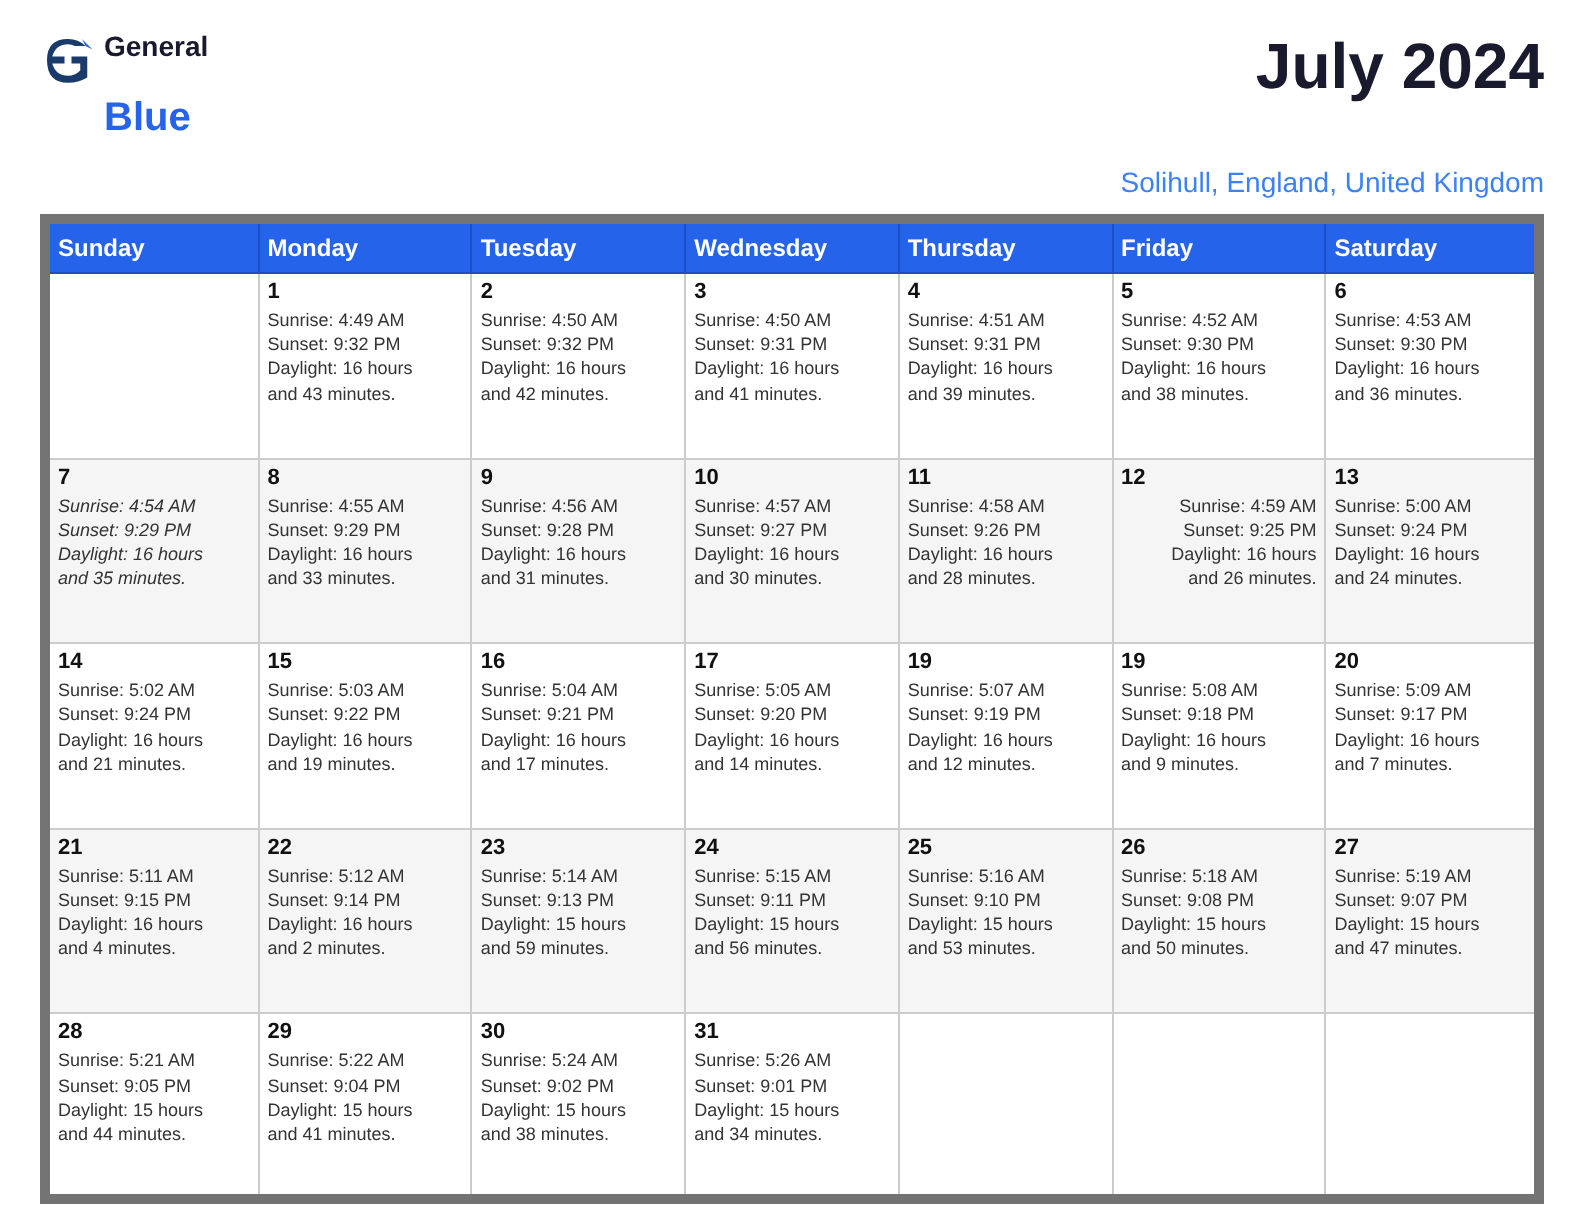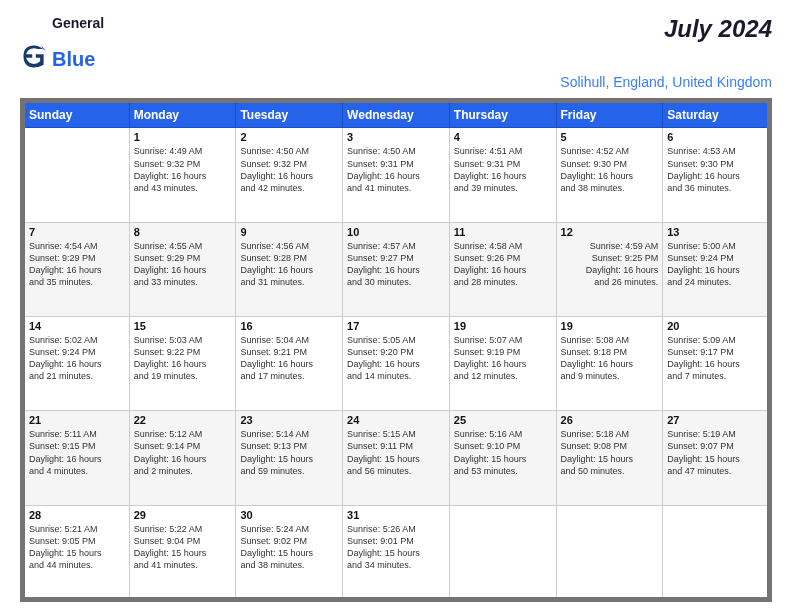--- a/index.html
+++ b/index.html
@@ -18,21 +18,21 @@
       flex-direction: column;
     }
     .header {
       display: flex;
       justify-content: space-between;
       align-items: flex-start;
       margin-bottom: 8px;
     }
     .logo {
       display: flex;
-      align-items: flex-end;
+      align-items: flex-start;
       gap: 4px;
     }
     .logo-text {
       display: flex;
       flex-direction: column;
       line-height: 1.1;
     }
     .logo-general {
       font-size: 14px;
       font-weight: bold;
@@ -45,25 +45,24 @@
       margin-top: 17px;
     }
     .logo-icon {
       width: 28px;
       height: 28px;
     }
     .title-block {
       text-align: right;
     }
     .month-title {
-      font-size: 24px;
+      font-size: 32px;
       font-weight: bold;
       color: #1a1a2e;
       line-height: 1.1;
-      font-style: italic;
     }
     .subtitle {
       font-size: 14px;
       color: #3b82f6;
       margin-top: 32px;
     }
     .calendar {
       flex: 1;
       border: 5px solid #737373;
       border-collapse: collapse;
@@ -185,21 +184,21 @@
             <span class="day-num">6</span>
             <div class="cell-text" style="white-space: pre-line;">Sunrise: 4:53 AM
 Sunset: 9:30 PM
 Daylight: 16 hours
 and 36 minutes.</div>
           </td>
         </tr>
         <tr class="alt-row">
           <td>
             <span class="day-num">7</span>
-            <div class="cell-text" style="white-space: pre-line;">Sunrise: 4:54 AM
+            <div class="cell-text" style="white-space: pre-line; font-style: italic;">Sunrise: 4:54 AM
 Sunset: 9:29 PM
 Daylight: 16 hours
 and 35 minutes.</div>
           </td>
           <td>
             <span class="day-num">8</span>
             <div class="cell-text" style="white-space: pre-line;">Sunrise: 4:55 AM
 Sunset: 9:29 PM
 Daylight: 16 hours
 and 33 minutes.</div>

